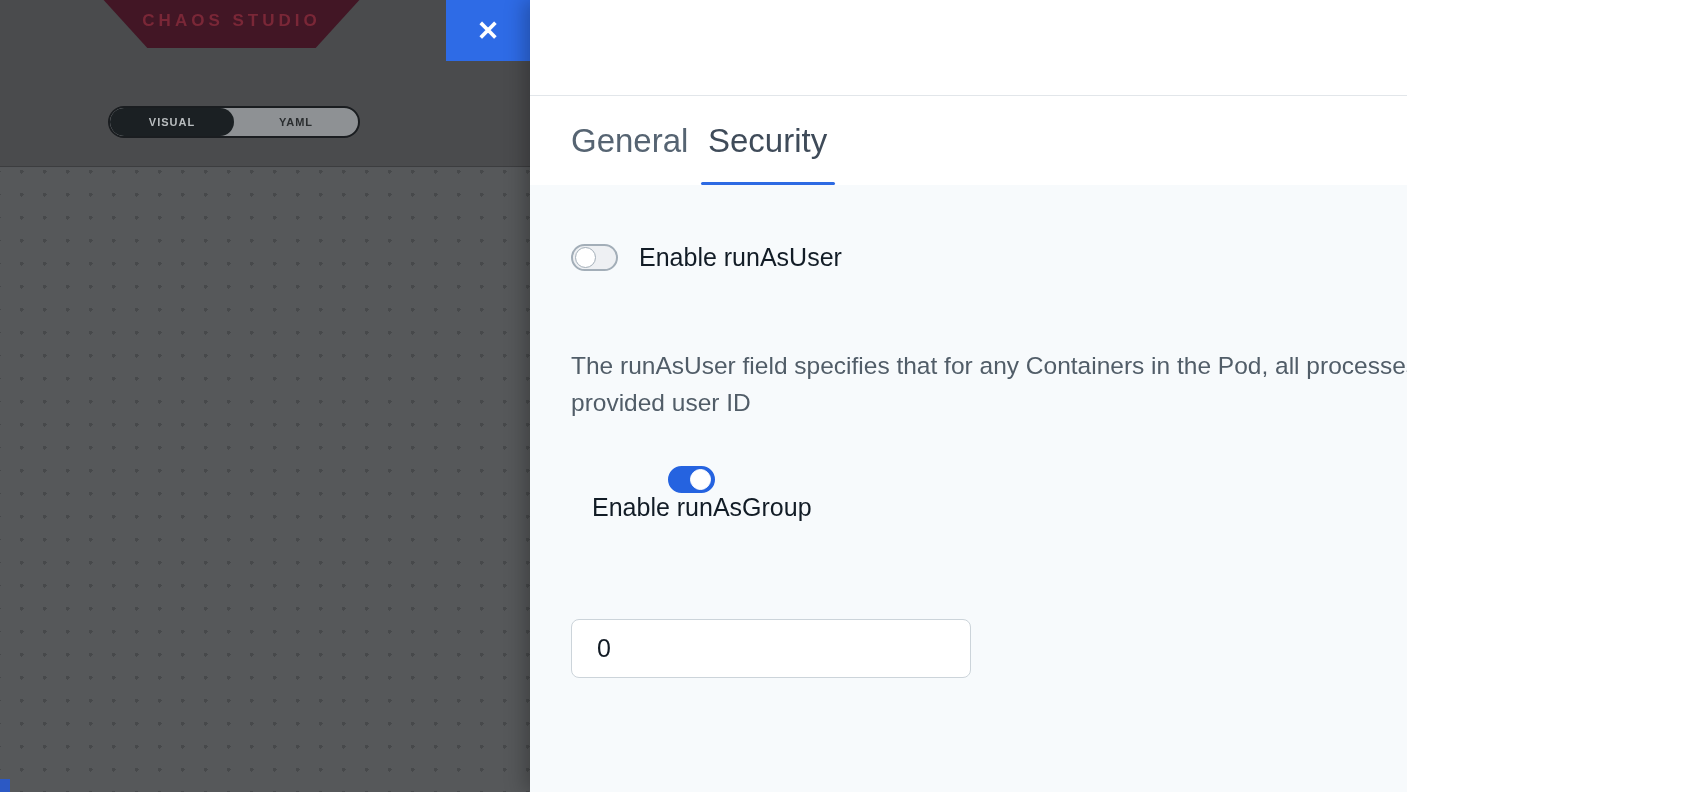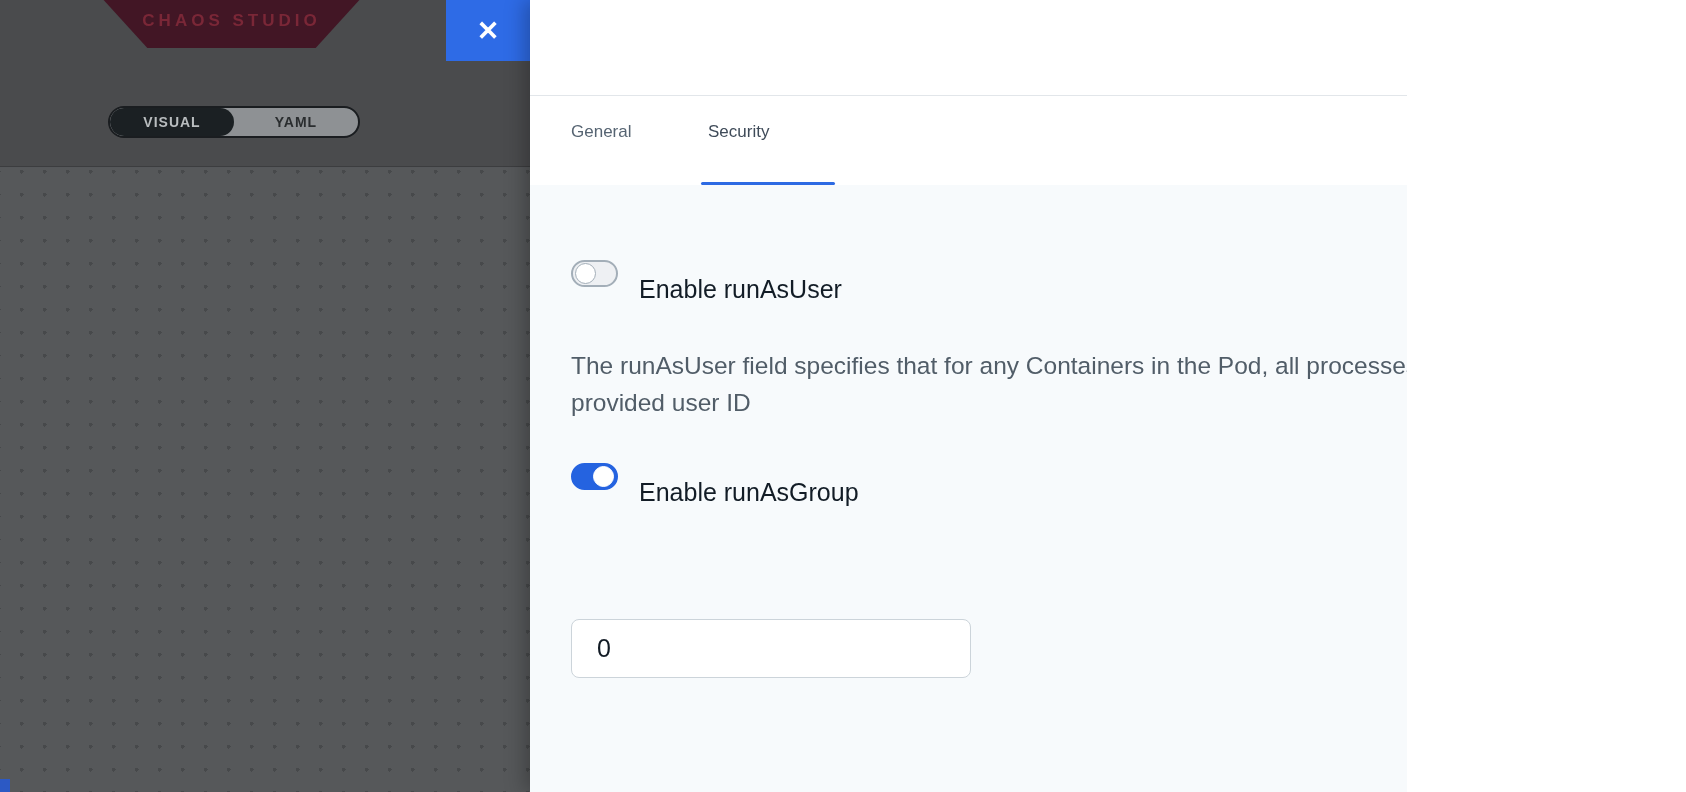--- a/index.html
+++ b/index.html
@@ -15,21 +15,21 @@
 
   .brand-hex { position: absolute; left: 100px; top: -4px; width: 263px; height: 52px;
     background: #421625; clip-path: polygon(0 0, 100% 0, 82% 100%, 18% 100%); }
 
   .brand-text { position: absolute; left: 0; top: 11px; width: 463px; text-align: center;
     color: #7a2737; font-size: 17px; font-weight: bold; letter-spacing: 4px; }
 
   .view-toggle { position: absolute; left: 108px; top: 106px; width: 252px; height: 32px;
     border: 2px solid #1a1d20; border-radius: 17px; display: flex; overflow: hidden; background: #8e9194; }
   .view-seg { flex: 1; display: flex; align-items: center; justify-content: center;
-    font-size: 14px; font-weight: bold; letter-spacing: 1px; color: #2a2d2f; }
+    font-size: 11px; font-weight: bold; letter-spacing: 1px; color: #2a2d2f; }
   .view-seg.selected { background: #1b2023; color: #b9bdbf; border-radius: 15px; }
 
   .bg-canvas { position: absolute; left: 0; top: 168px; width: 530px; height: 624px;
     background-color: #56585a;
     background-image: radial-gradient(circle, #47494b 2px, transparent 2px);
     background-size: 23px 23px; background-position: 10px 84px; }
 
   .bg-corner-btn { position: absolute; left: 0; top: 779px; width: 10px; height: 13px; background: #2c59c4; }
 
   
@@ -39,41 +39,41 @@
 
   
   .drawer { position: absolute; left: 530px; top: 0; width: 1156px; height: 792px; background: #ffffff;
     box-shadow: -6px 0 18px rgba(0,0,0,0.25); }
 
   .drawer-title { position: absolute; left: 41px; top: 30px; font-size: 27px; font-weight: 700; color: #16283a; }
 
   .drawer-divider { position: absolute; left: 0; top: 95px; width: 1156px; height: 1px; background: #e2e6ea; }
 
   .tabs { position: absolute; left: 0; top: 96px; width: 1156px; height: 89px; background: #ffffff; }
-  .tab { position: absolute; top: 26px; font-size: 17px; cursor: pointer; }
+  .tab { position: absolute; top: 26px; font-size: 33px; cursor: pointer; }
   .tab-general { left: 41px; color: #566472; }
   .tab-security { left: 178px; color: #3f4b59; }
   .tab-underline { position: absolute; left: 171px; top: 86px; width: 134px; height: 3px;
     background: #2d6ae3; border-radius: 2px; }
 
   .content { position: absolute; left: 0; top: 185px; width: 1156px; height: 607px; background: #f7fafc; }
 
   .field-row { position: absolute; left: 41px; display: flex; align-items: center; }
   .row-user { top: 58px; }
-  .row-group { top: 261px; }
+  .row-group { top: 281px; flex-direction: column; }
 
   
   .switch { position: relative; width: 47px; height: 27px; border-radius: 14px;
     border: 2px solid #a3aeb8; background: #eef0f3; cursor: pointer; flex: none; }
   .switch .knob { position: absolute; top: 1px; left: 2px; width: 21px; height: 21px;
     border-radius: 50%; background: #ffffff; border: 1px solid #a3aeb8; }
   .switch.on { background: #2563e0; border-color: #2563e0; }
   .switch.on .knob { left: auto; right: 2px; border-color: #ffffff; }
 
-  .switch-label { margin-left: 21px; font-size: 25px; color: #121c26; margin-top: 32px; }
+  .switch-label { margin-left: 21px; font-size: 25px; color: #121c26; }
 
   .field-desc { position: absolute; left: 41px; width: 1035px; font-size: 24.5px;
     line-height: 37px; color: #515d68; }
   .desc-user { top: 122px; margin-top: 40px; }
   .desc-group { top: 330px; }
 
   .group-input { position: absolute; left: 41px; top: 434px; width: 400px; height: 59px;
     border: 1px solid #ccd4da; border-radius: 8px; background: #ffffff;
     font-family: "Liberation Sans", "DejaVu Sans", sans-serif;
     font-size: 25px; color: #111a24; padding: 0 0 0 25px; outline: none; }

